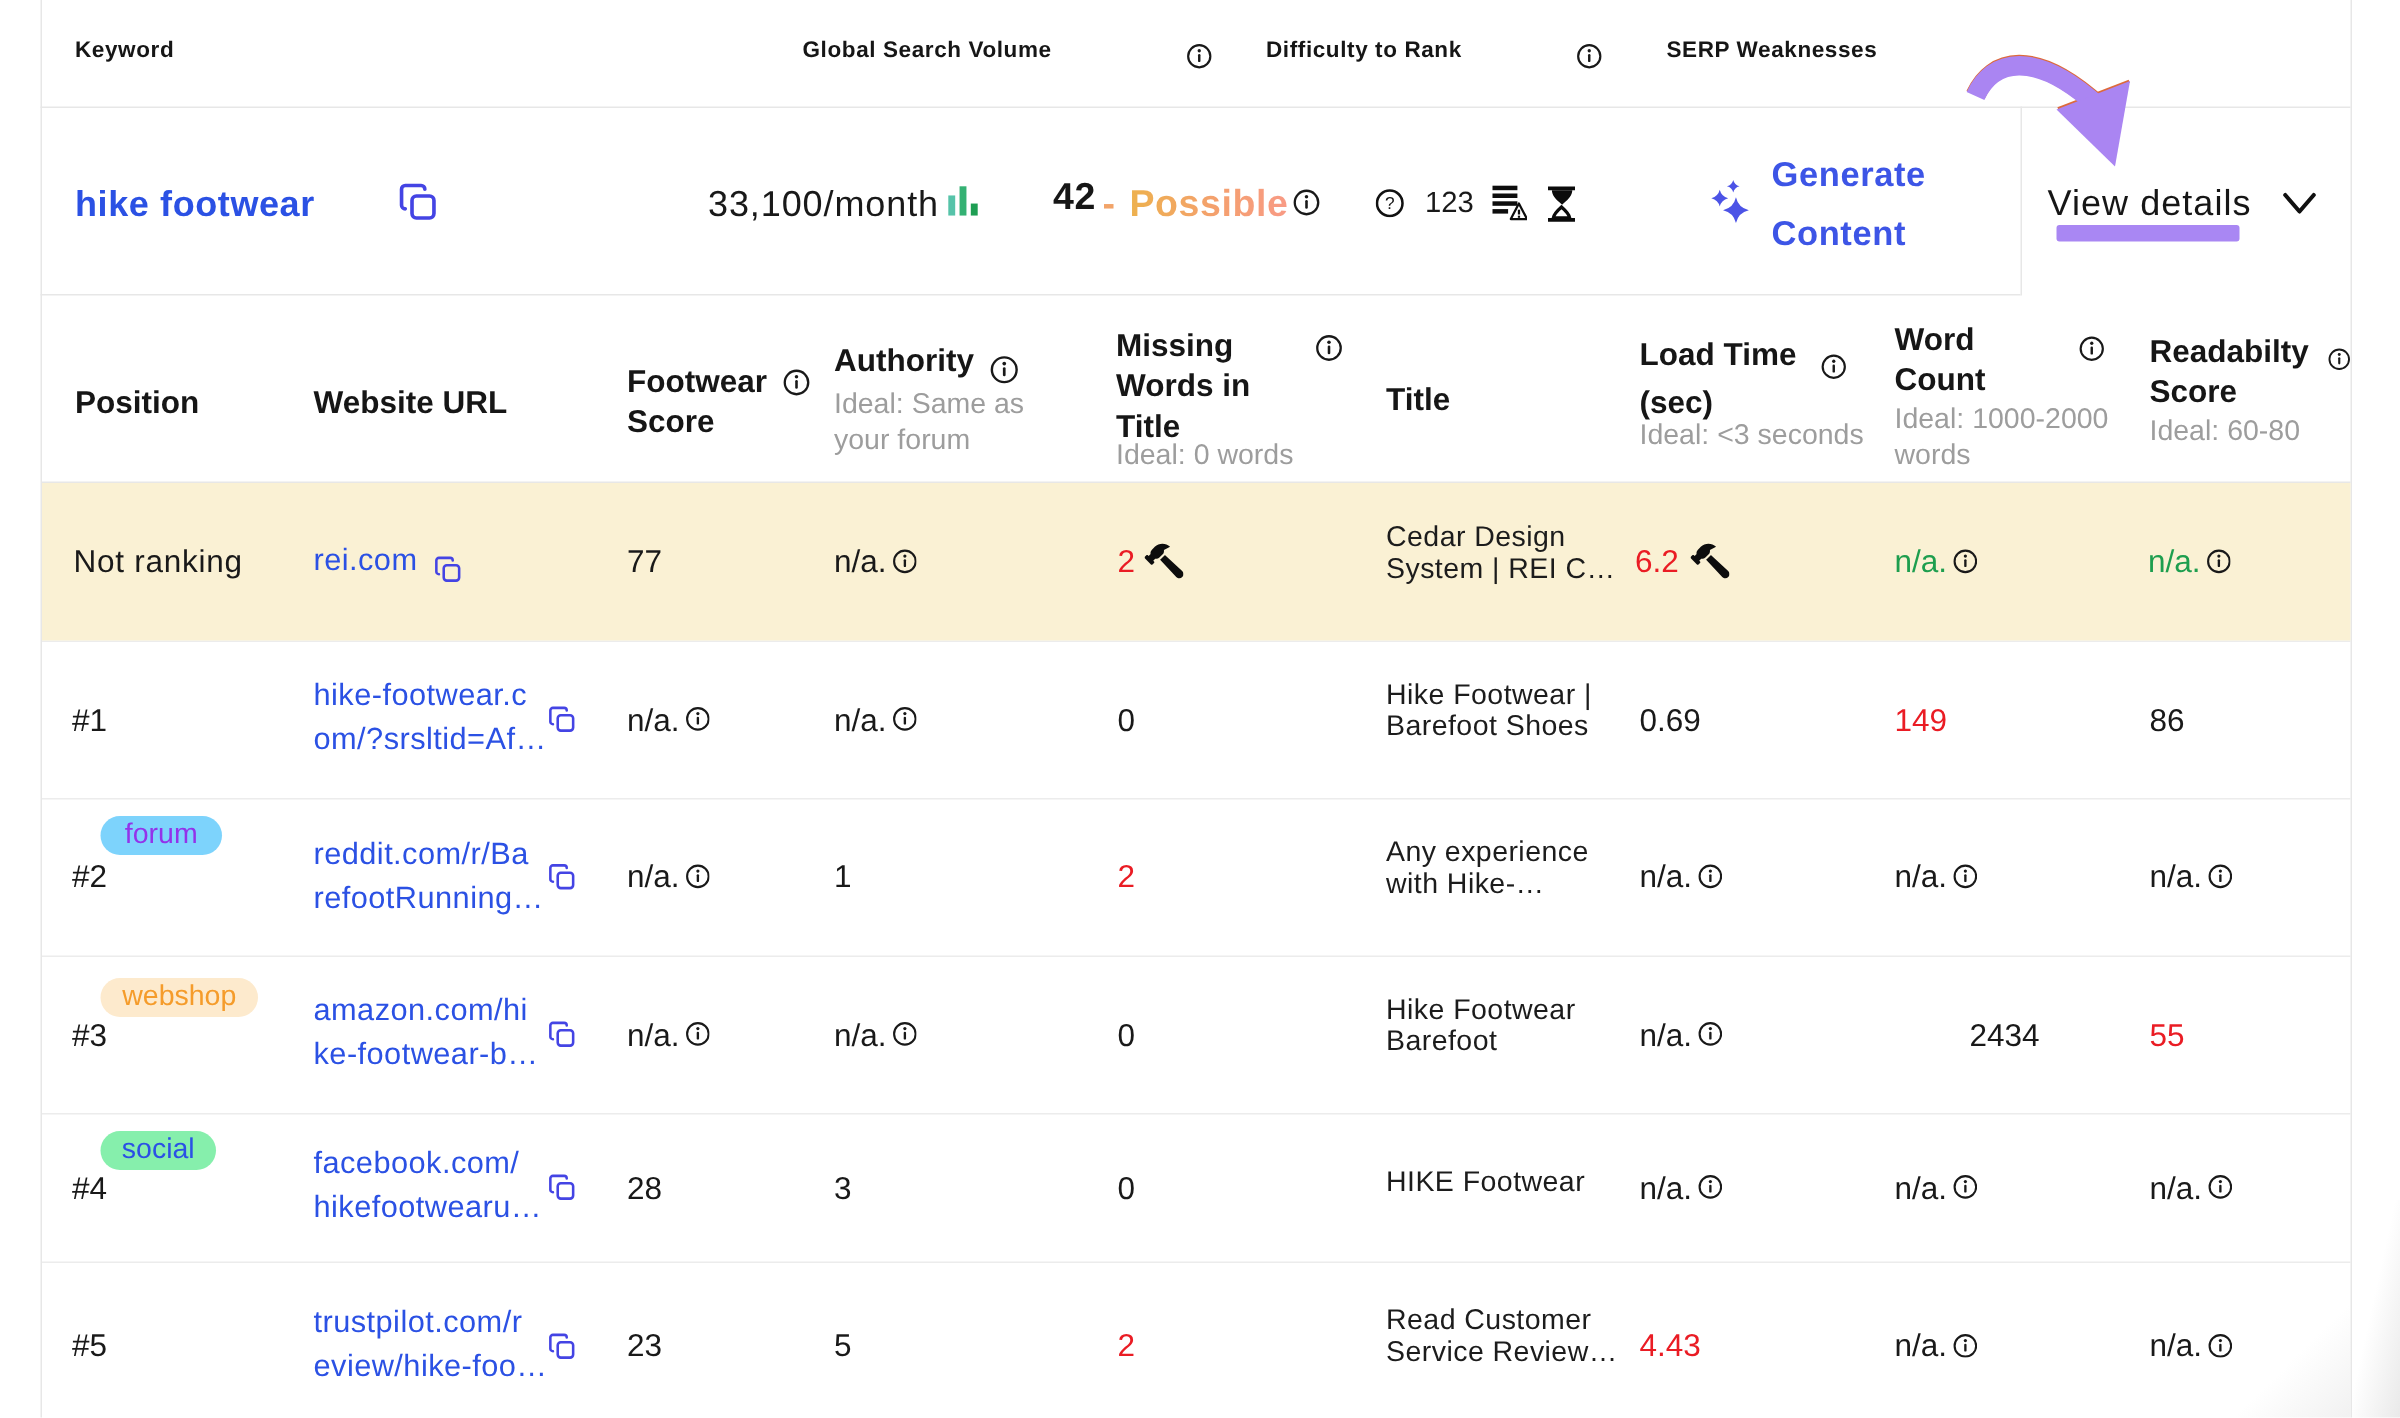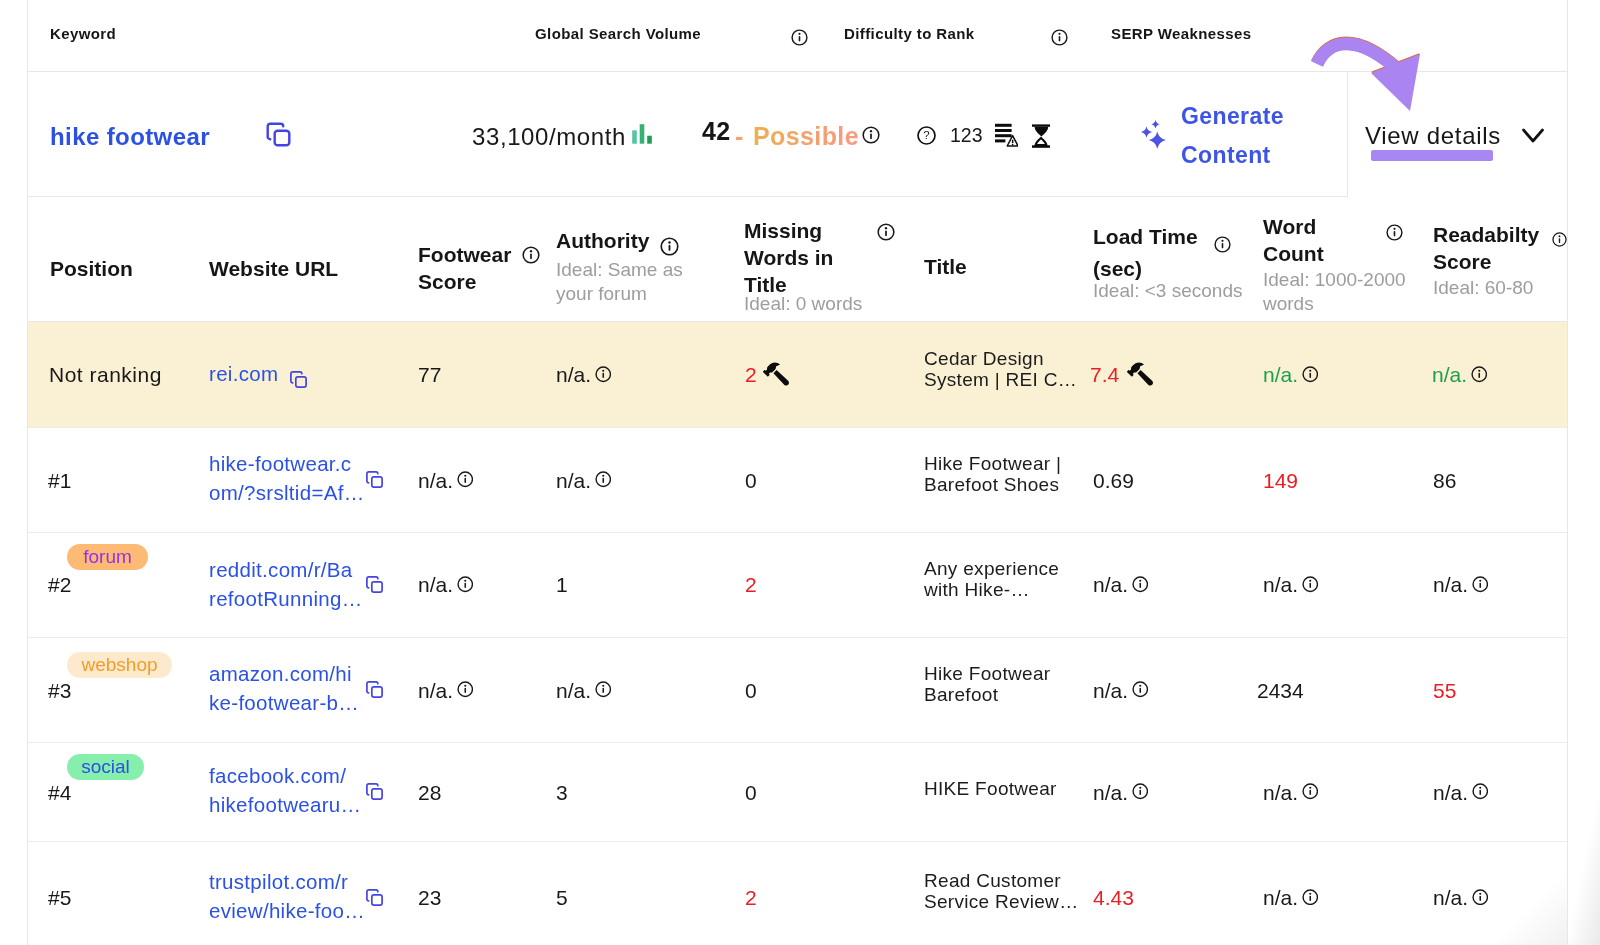--- a/index.html
+++ b/index.html
@@ -172,21 +172,21 @@
 <circle cx="10" cy="5.7" r="1.3" fill="#191919"></circle>
 <rect x="9.05" y="8.2" width="1.9" height="6.4" rx="0.95" fill="#191919"></rect>
   </svg>
 <div class="vr" style="left:745px;top:364px">2</div>
 <svg class="ic" style="left:763px;top:362px" width="26" height="24" viewBox="0 0 576 512">
 <g transform="scale(-1 1) translate(-576 0)" fill="#0d0d0d">
 <path d="M571.31 193.94l-22.63-22.63c-6.25-6.25-16.38-6.25-22.63 0l-11.31 11.31-28.9-28.9c5.63-21.31.36-44.9-16.35-61.61l-45.25-45.25c-62.48-62.48-163.79-62.48-226.28 0l90.51 45.25v18.75c0 16.97 6.74 33.25 18.75 45.25l49.14 49.14c16.71 16.71 40.3 21.98 61.61 16.35l28.9 28.9-11.31 11.31c-6.25 6.25-6.25 16.38 0 22.63l22.63 22.63c6.25 6.25 16.38 6.25 22.63 0l90.51-90.51c6.23-6.24 6.23-16.37-.02-22.62zm-286.72-15.2c-3.7-3.7-6.84-7.79-9.85-11.95L19.64 404.96c-25.57 23.88-26.26 64.19-1.53 88.93s65.05 24.05 88.93-1.53l238.13-255.07c-3.96-2.91-7.9-5.87-11.49-9.46l-49.09-49.09z"></path>
 </g>
   </svg>
 <div class="tt" style="left:924px;top:348px">Cedar Design<br>System | REI C…</div>
-<div class="vr" style="left:1090px;top:364px">7.4</div>
+<div class="vr" style="left:1090px;top:364px">6.2</div>
 <svg class="ic" style="left:1127px;top:362px" width="26" height="24" viewBox="0 0 576 512">
 <g transform="scale(-1 1) translate(-576 0)" fill="#0d0d0d">
 <path d="M571.31 193.94l-22.63-22.63c-6.25-6.25-16.38-6.25-22.63 0l-11.31 11.31-28.9-28.9c5.63-21.31.36-44.9-16.35-61.61l-45.25-45.25c-62.48-62.48-163.79-62.48-226.28 0l90.51 45.25v18.75c0 16.97 6.74 33.25 18.75 45.25l49.14 49.14c16.71 16.71 40.3 21.98 61.61 16.35l28.9 28.9-11.31 11.31c-6.25 6.25-6.25 16.38 0 22.63l22.63 22.63c6.25 6.25 16.38 6.25 22.63 0l90.51-90.51c6.23-6.24 6.23-16.37-.02-22.62zm-286.72-15.2c-3.7-3.7-6.84-7.79-9.85-11.95L19.64 404.96c-25.57 23.88-26.26 64.19-1.53 88.93s65.05 24.05 88.93-1.53l238.13-255.07c-3.96-2.91-7.9-5.87-11.49-9.46l-49.09-49.09z"></path>
 </g>
   </svg>
 <div class="vg" style="left:1263px;top:364px">n/a.</div>
 <svg class="ic" style="left:1301.8px;top:366.2px" width="16.5" height="16.5" viewBox="0 0 20 20">
 <circle cx="10" cy="10" r="8.7" fill="none" stroke="#191919" stroke-width="1.7"></circle>
 <circle cx="10" cy="5.7" r="1.3" fill="#191919"></circle>
 <rect x="9.05" y="8.2" width="1.9" height="6.4" rx="0.95" fill="#191919"></rect>
@@ -213,21 +213,21 @@
 <svg class="ic" style="left:594.8px;top:471.2px" width="16.5" height="16.5" viewBox="0 0 20 20">
 <circle cx="10" cy="10" r="8.7" fill="none" stroke="#191919" stroke-width="1.7"></circle>
 <circle cx="10" cy="5.7" r="1.3" fill="#191919"></circle>
 <rect x="9.05" y="8.2" width="1.9" height="6.4" rx="0.95" fill="#191919"></rect>
   </svg>
 <div class="v" style="left:745px;top:470px">0</div>
 <div class="tt" style="left:924px;top:453px">Hike Footwear |<br>Barefoot Shoes</div>
 <div class="v" style="left:1093px;top:470px">0.69</div>
 <div class="vr" style="left:1263px;top:470px">149</div>
 <div class="v" style="left:1433px;top:470px">86</div>
-<div class="bdg" style="left:67px;top:544px;width:81px;background:#fdba74;color:#9333ea">forum</div>
+<div class="bdg" style="left:67px;top:544px;width:81px;background:#7dd3fc;color:#9333ea">forum</div>
 <div class="v" style="left:48px;top:574px">#2</div>
 <div class="lk" style="left:209px;top:556px">reddit.com/r/Ba<br>refootRunning…</div>
 <svg class="ic" style="left:364.5px;top:575px" width="19" height="19" viewBox="0 0 24 24" fill="none" stroke="#4444e4" stroke-width="2.15" stroke-linecap="round" stroke-linejoin="round">
 <rect x="8.6" y="8.6" width="13" height="13" rx="2.6"></rect>
 <path d="M4.6 16.2c-1.2 0-2.2-1-2.2-2.2V4.6c0-1.2 1-2.2 2.2-2.2h9.4c1.2 0 2.2 1 2.2 2.2"></path>
   </svg>
 <div class="v" style="left:418px;top:574px">n/a.</div>
 <svg class="ic" style="left:456.8px;top:576.2px" width="16.5" height="16.5" viewBox="0 0 20 20">
 <circle cx="10" cy="10" r="8.7" fill="none" stroke="#191919" stroke-width="1.7"></circle>
 <circle cx="10" cy="5.7" r="1.3" fill="#191919"></circle>
@@ -274,21 +274,21 @@
 <rect x="9.05" y="8.2" width="1.9" height="6.4" rx="0.95" fill="#191919"></rect>
   </svg>
 <div class="v" style="left:745px;top:680px">0</div>
 <div class="tt" style="left:924px;top:663px">Hike Footwear<br>Barefoot</div>
 <div class="v" style="left:1093px;top:680px">n/a.</div>
 <svg class="ic" style="left:1131.8px;top:681.2px" width="16.5" height="16.5" viewBox="0 0 20 20">
 <circle cx="10" cy="10" r="8.7" fill="none" stroke="#191919" stroke-width="1.7"></circle>
 <circle cx="10" cy="5.7" r="1.3" fill="#191919"></circle>
 <rect x="9.05" y="8.2" width="1.9" height="6.4" rx="0.95" fill="#191919"></rect>
   </svg>
-<div class="v" style="left:1257px;top:680px">2434</div>
+<div class="v" style="left:1313px;top:680px">2434</div>
 <div class="vr" style="left:1433px;top:680px">55</div>
 <div class="bdg" style="left:67px;top:754px;width:77px;background:#86efac;color:#2b50e5">social</div>
 <div class="v" style="left:48px;top:782px">#4</div>
 <div class="lk" style="left:209px;top:762px">facebook.com/<br>hikefootwearu…</div>
 <svg class="ic" style="left:364.5px;top:782px" width="19" height="19" viewBox="0 0 24 24" fill="none" stroke="#4444e4" stroke-width="2.15" stroke-linecap="round" stroke-linejoin="round">
 <rect x="8.6" y="8.6" width="13" height="13" rx="2.6"></rect>
 <path d="M4.6 16.2c-1.2 0-2.2-1-2.2-2.2V4.6c0-1.2 1-2.2 2.2-2.2h9.4c1.2 0 2.2 1 2.2 2.2"></path>
   </svg>
 <div class="v" style="left:418px;top:782px">28</div>
 <div class="v" style="left:556px;top:782px">3</div>

